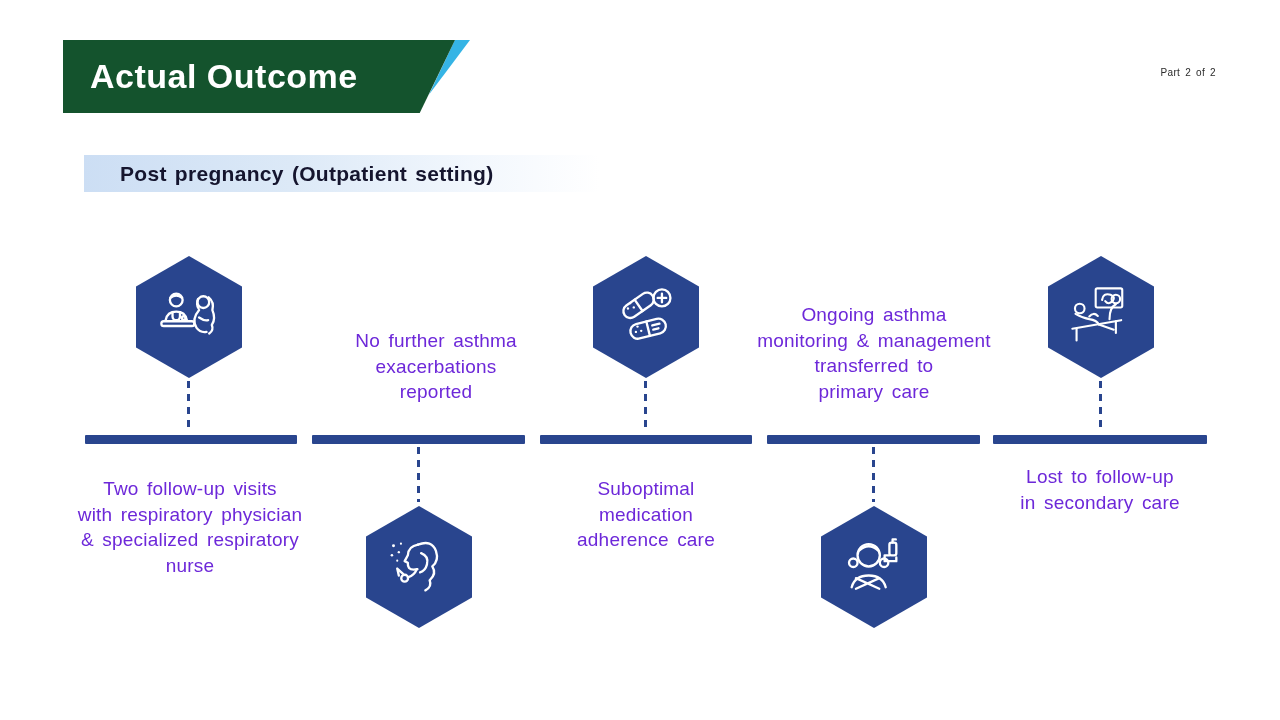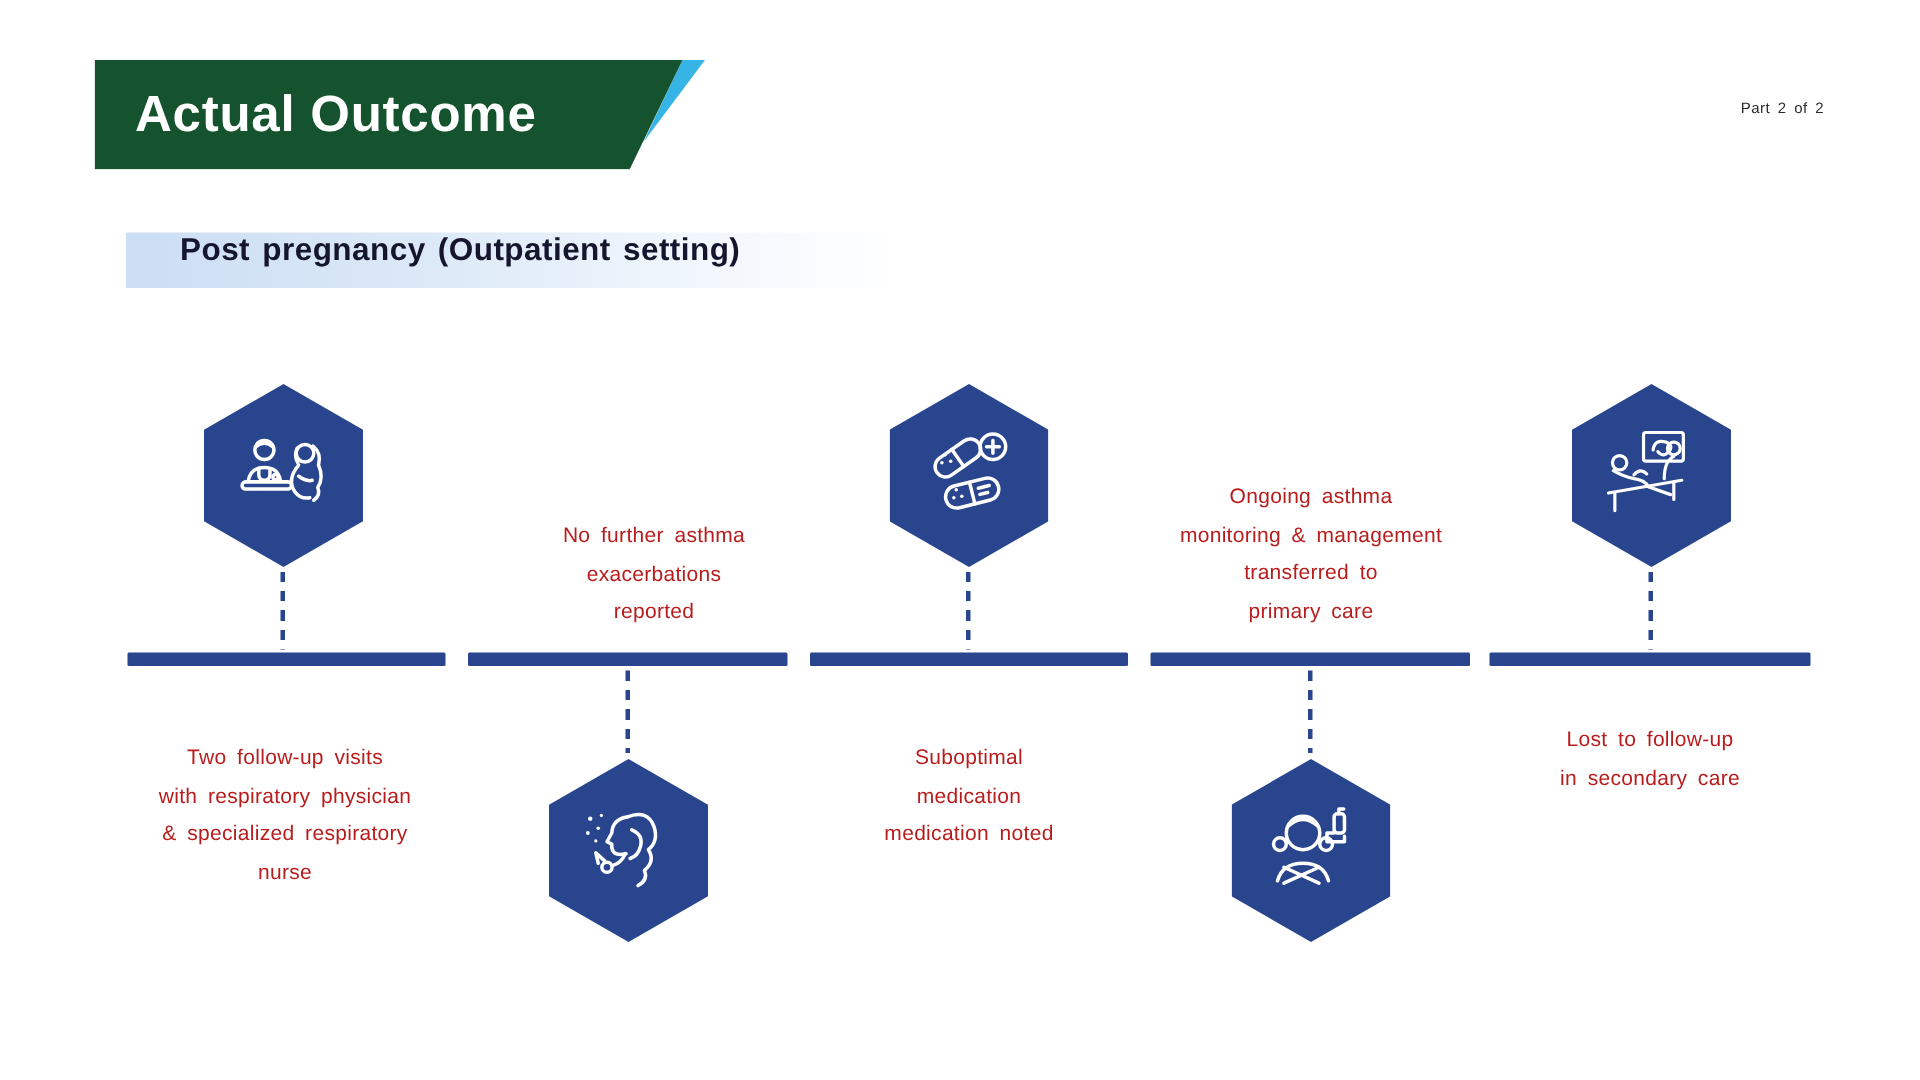--- a/index.html
+++ b/index.html
@@ -25,41 +25,41 @@
     color:#ffffff; letter-spacing:0.5px;
   }
   .page-indicator {
     position:absolute; top:67px; right:64px;
     font-size:10px; color:#2b2b2b; letter-spacing:0.3px; word-spacing:2px;
   }
   
   .subtitle-bar {
     position:absolute; left:84px; top:155px; width:516px; height:37px;
     background:linear-gradient(90deg,#CCDEF4 0%,#DCE9F7 40%,#F2F7FD 75%,#ffffff 100%);
-    display:flex; align-items:flex-start;
+    display:flex; align-items:center;
   }
   .subtitle-bar span {
     padding-left:36px; font-size:21px; font-weight:bold;
     color:#15152E; letter-spacing:0.3px; word-spacing:2px;
   }
   
   .bar { position:absolute; top:435px; height:9px; background:#29458E; border-radius:1px; }
   .hex {
     position:absolute; width:106px; height:122px; background:#29458E;
     clip-path:polygon(50% 0, 100% 25%, 100% 75%, 50% 100%, 0 75%, 0 25%);
     display:flex; align-items:center; justify-content:center;
   }
   .hex svg { width:68px; height:68px; display:block; }
   .connector {
     position:absolute; width:3px;
     background:repeating-linear-gradient(to bottom,#29458E 0 7px,transparent 7px 13px);
   }
   .event-label {
-    position:absolute; font-size:14px; line-height:25.5px; color:#b91c1c;
-    text-align:center; white-space:pre-line; letter-spacing:0.2px; word-spacing:3px;margin-top:16px;
+    position:absolute; font-size:19px; line-height:25.5px; color:#6d28d9;
+    text-align:center; white-space:pre-line; letter-spacing:0.2px; word-spacing:3px;
   }
 </style>
 </head>
 <body>
 
 <div class="slide">
 
   <div class="banner-accent"></div>
   <div class="banner-main">
     <h1>Actual Outcome</h1>
@@ -147,21 +147,21 @@
             <circle cx="15" cy="24" r="1.1"></circle>
           <circle cx="24" cy="41" r="1.1"></circle>
             <circle cx="27.5" cy="45" r="1.1"></circle>
             <circle cx="22.5" cy="46" r="1.1"></circle>
         </g>
       </g>
     </svg>
   </div>
   <div class="event-label" style="left:531px; top:476px; width:230px;">Suboptimal
 medication
-medication noted</div>
+adherence care</div>
 
   <div class="event-label" style="left:734px; top:302px; width:280px;">Ongoing asthma
 monitoring &amp; management
 transferred to
 primary care</div>
   <div class="hex" style="left:821px; top:506px;" aria-label="asthma-inhaler-patient-icon">
     <svg viewBox="0 0 64 64">
       <g stroke="#fff" fill="none" stroke-width="2.2" stroke-linecap="round" stroke-linejoin="round">
         <circle cx="27" cy="21" r="10.5"></circle>
         <path d="M18 16.5 q9 -8 18 0"></path>

